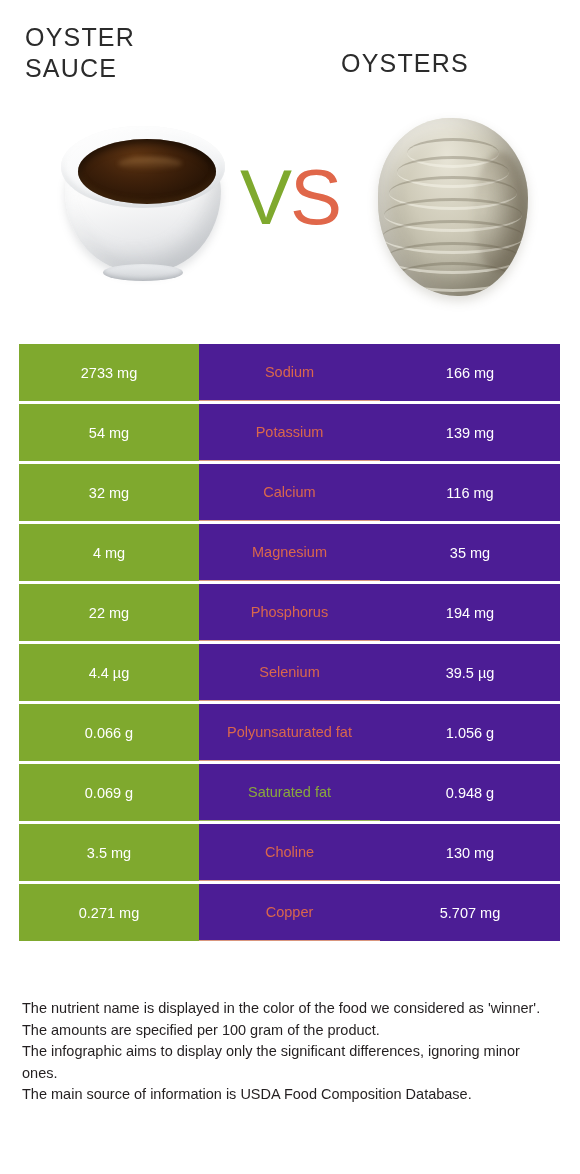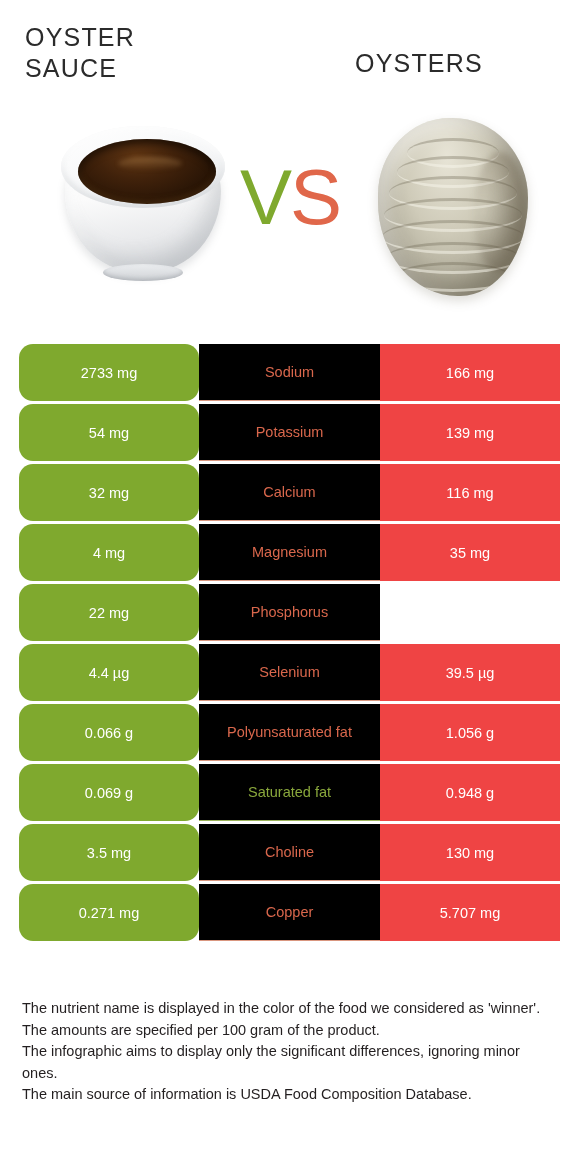--- a/index.html
+++ b/index.html
@@ -32,21 +32,21 @@
     font-family: "Liberation Sans", sans-serif;
     font-weight: 300;
     font-size: 25px;
     letter-spacing: 1.2px;
     line-height: 31px;
     color: #2b2b2b;
     text-align: left;
     text-transform: uppercase;
   }
   .food-title.left  { left: 25px;  width: 205px; }
-  .food-title.right { left: 355px; width: 205px; top: 48px; }
+  .food-title.right { left: 341px; width: 205px; top: 48px; }
 
   
   .hero {
     position: absolute;
     top: 110px;
     left: 0;
     width: 502px;
     height: 215px;
   }
 
@@ -195,39 +195,38 @@
     align-items: center;
     justify-content: center;
     font-size: 14.5px;
     font-weight: 400;
     box-sizing: border-box;
   }
   .cell.left {
     width: 180px;
     background: #7fa92e;
     color: #ffffff;
-    border-radius: 14px;
   }
   .cell.mid {
     width: 181px;
-    background: #000000;
+    background: #4c1d95;
     color: #d9674c;
     border-bottom: 1px solid #d9967f;
     font-size: 14.5px;
   }
   .row:last-child .cell.mid {
     border-bottom: 1px solid #d9967f;
   }
   .cell.mid.green-label {
     color: #8aa83c;
     border-bottom: 1px solid #9bb35a;
   }
   .cell.right {
     width: 180px;
-    background: #ef4444;
+    background: #4c1d95;
     color: #ffffff;
   }
 
   
   .footnote {
     position: absolute;
     top: 998px;
     left: 22px;
     width: 536px;
     text-align: left;
@@ -294,20 +293,21 @@
       <div class="cell right">116 mg</div>
     </div>
     <div class="row">
       <div class="cell left">4 mg</div>
       <div class="cell mid">Magnesium</div>
       <div class="cell right">35 mg</div>
     </div>
     <div class="row">
       <div class="cell left">22 mg</div>
       <div class="cell mid">Phosphorus</div>
+      <div class="cell right">194 mg</div>
     </div>
     <div class="row">
       <div class="cell left">4.4 µg</div>
       <div class="cell mid">Selenium</div>
       <div class="cell right">39.5 µg</div>
     </div>
     <div class="row">
       <div class="cell left">0.066 g</div>
       <div class="cell mid">Polyunsaturated fat</div>
       <div class="cell right">1.056 g</div>

